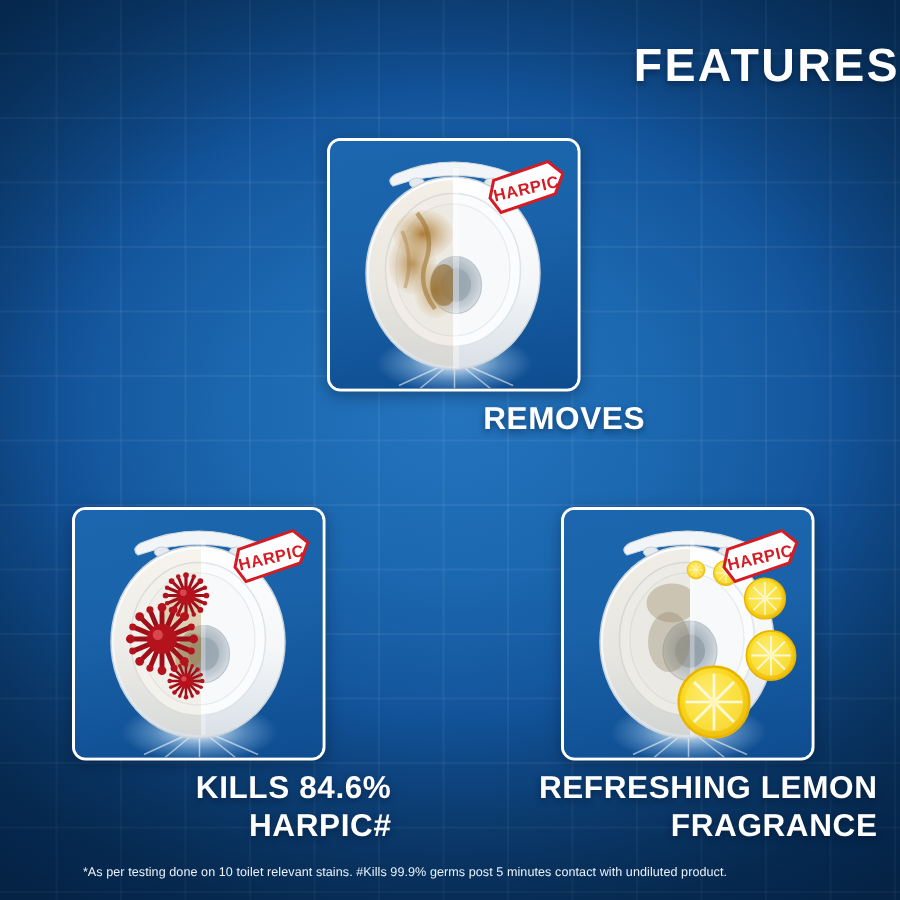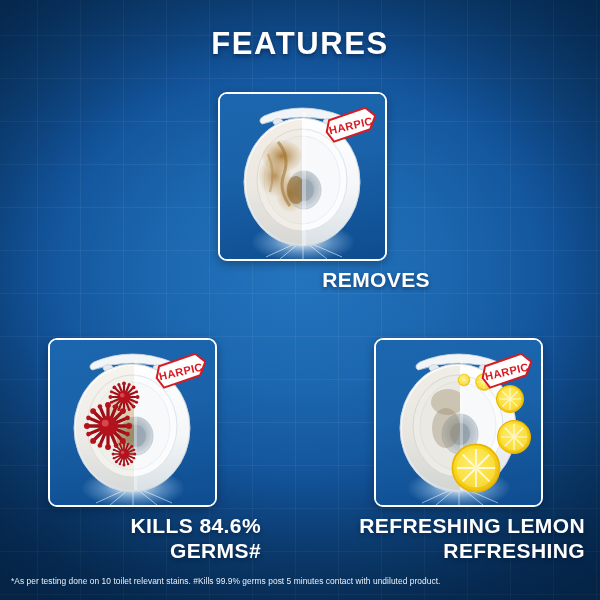--- a/index.html
+++ b/index.html
@@ -32,21 +32,21 @@
     background-size:43px 43px;
     background-position:-6px -8px;
     pointer-events:none;
   }
   .vig{
     position:absolute;inset:0;pointer-events:none;
     background:radial-gradient(ellipse 72% 58% at 50% 45%, rgba(0,0,0,0) 55%, rgba(3,25,50,.40) 100%);
   }
 
   .title{
-    position:absolute;top:26px;left:0;width:600px;text-align:center;
+    position:absolute;top:26px;left:0;width:600px;text-align:right;
     color:#ffffff;font-size:31px;font-weight:bold;letter-spacing:1.6px;
     text-shadow:0 2px 4px rgba(0,20,45,.55);
   }
 
   
   .card{
     position:absolute;border:2px solid #ffffff;border-radius:9px;
     overflow:hidden;background:#0d4b8d;
     box-shadow:0 3px 10px rgba(0,15,35,.35);
   }
@@ -63,22 +63,22 @@
   .caption{
     position:absolute;width:260px;text-align:right;color:#fff;
     font-size:21px;font-weight:bold;line-height:1.17;letter-spacing:.4px;
     text-shadow:0 2px 4px rgba(0,20,45,.5);
   }
   #cap-stains{left:170px;top:268px;}
   #cap-germs{left:1px;top:514px;}
   #cap-lemon{left:325px;top:514px;}
 
   .footnote{
-    position:absolute;left:0;top:576px;width:540px;text-align:left;
-    color:#e9f1fa;font-size:8.4px;letter-spacing:.05px;margin-left:11px;
+    position:absolute;left:0;top:576px;width:540px;text-align:center;
+    color:#e9f1fa;font-size:8.4px;letter-spacing:.05px;
   }
 </style>
 </head>
 <body>
 
 <div class="poster">
   <div class="tiles"></div>
   <div class="vig"></div>
 
   <div class="title">FEATURES</div>
@@ -264,21 +264,21 @@
     <svg style="position:absolute;left:105px;top:12px;width:56px;height:40px;" viewBox="0 0 56 40">
       <g transform="rotate(-13 28 20)">
         <path d="M6 9 L44 5 L52 15 L44 27 L6 31 L1 20 Z" fill="#ffffff" stroke="#d51b23" stroke-width="2"></path>
         <text x="26" y="23" text-anchor="middle" font-family="Liberation Sans, sans-serif" font-size="11" font-weight="bold" fill="#d51b23" letter-spacing="0.4">HARPIC</text>
       </g>
     </svg>
   </div>
 
   <div class="caption" id="cap-germs">
     <div>KILLS 84.6%</div>
-    <div>GERMS#</div>
+    <div>HARPIC#</div>
   </div>
 
   <div class="card" id="card-lemon">
     <div class="scene"></div>
     <svg class="toilet" viewBox="0 0 165 165">
       <defs>
         <radialGradient id="glowC" cx="50%" cy="50%" r="50%">
           <stop offset="0%" stop-color="#ffffff" stop-opacity=".95"></stop>
           <stop offset="60%" stop-color="#bfe2ff" stop-opacity=".35"></stop>
           <stop offset="100%" stop-color="#bfe2ff" stop-opacity="0"></stop>
@@ -359,17 +359,17 @@
     <svg style="position:absolute;left:105px;top:12px;width:56px;height:40px;" viewBox="0 0 56 40">
       <g transform="rotate(-13 28 20)">
         <path d="M6 9 L44 5 L52 15 L44 27 L6 31 L1 20 Z" fill="#ffffff" stroke="#d51b23" stroke-width="2"></path>
         <text x="26" y="23" text-anchor="middle" font-family="Liberation Sans, sans-serif" font-size="11" font-weight="bold" fill="#d51b23" letter-spacing="0.4">HARPIC</text>
       </g>
     </svg>
   </div>
 
   <div class="caption" id="cap-lemon">
     <div>REFRESHING LEMON</div>
-    <div>REFRESHING</div>
+    <div>FRAGRANCE</div>
   </div>
 
   <div class="footnote">*As per testing done on 10 toilet relevant stains. #Kills 99.9% germs post 5 minutes contact with undiluted product.</div>
 </div>
 
 </body></html>

